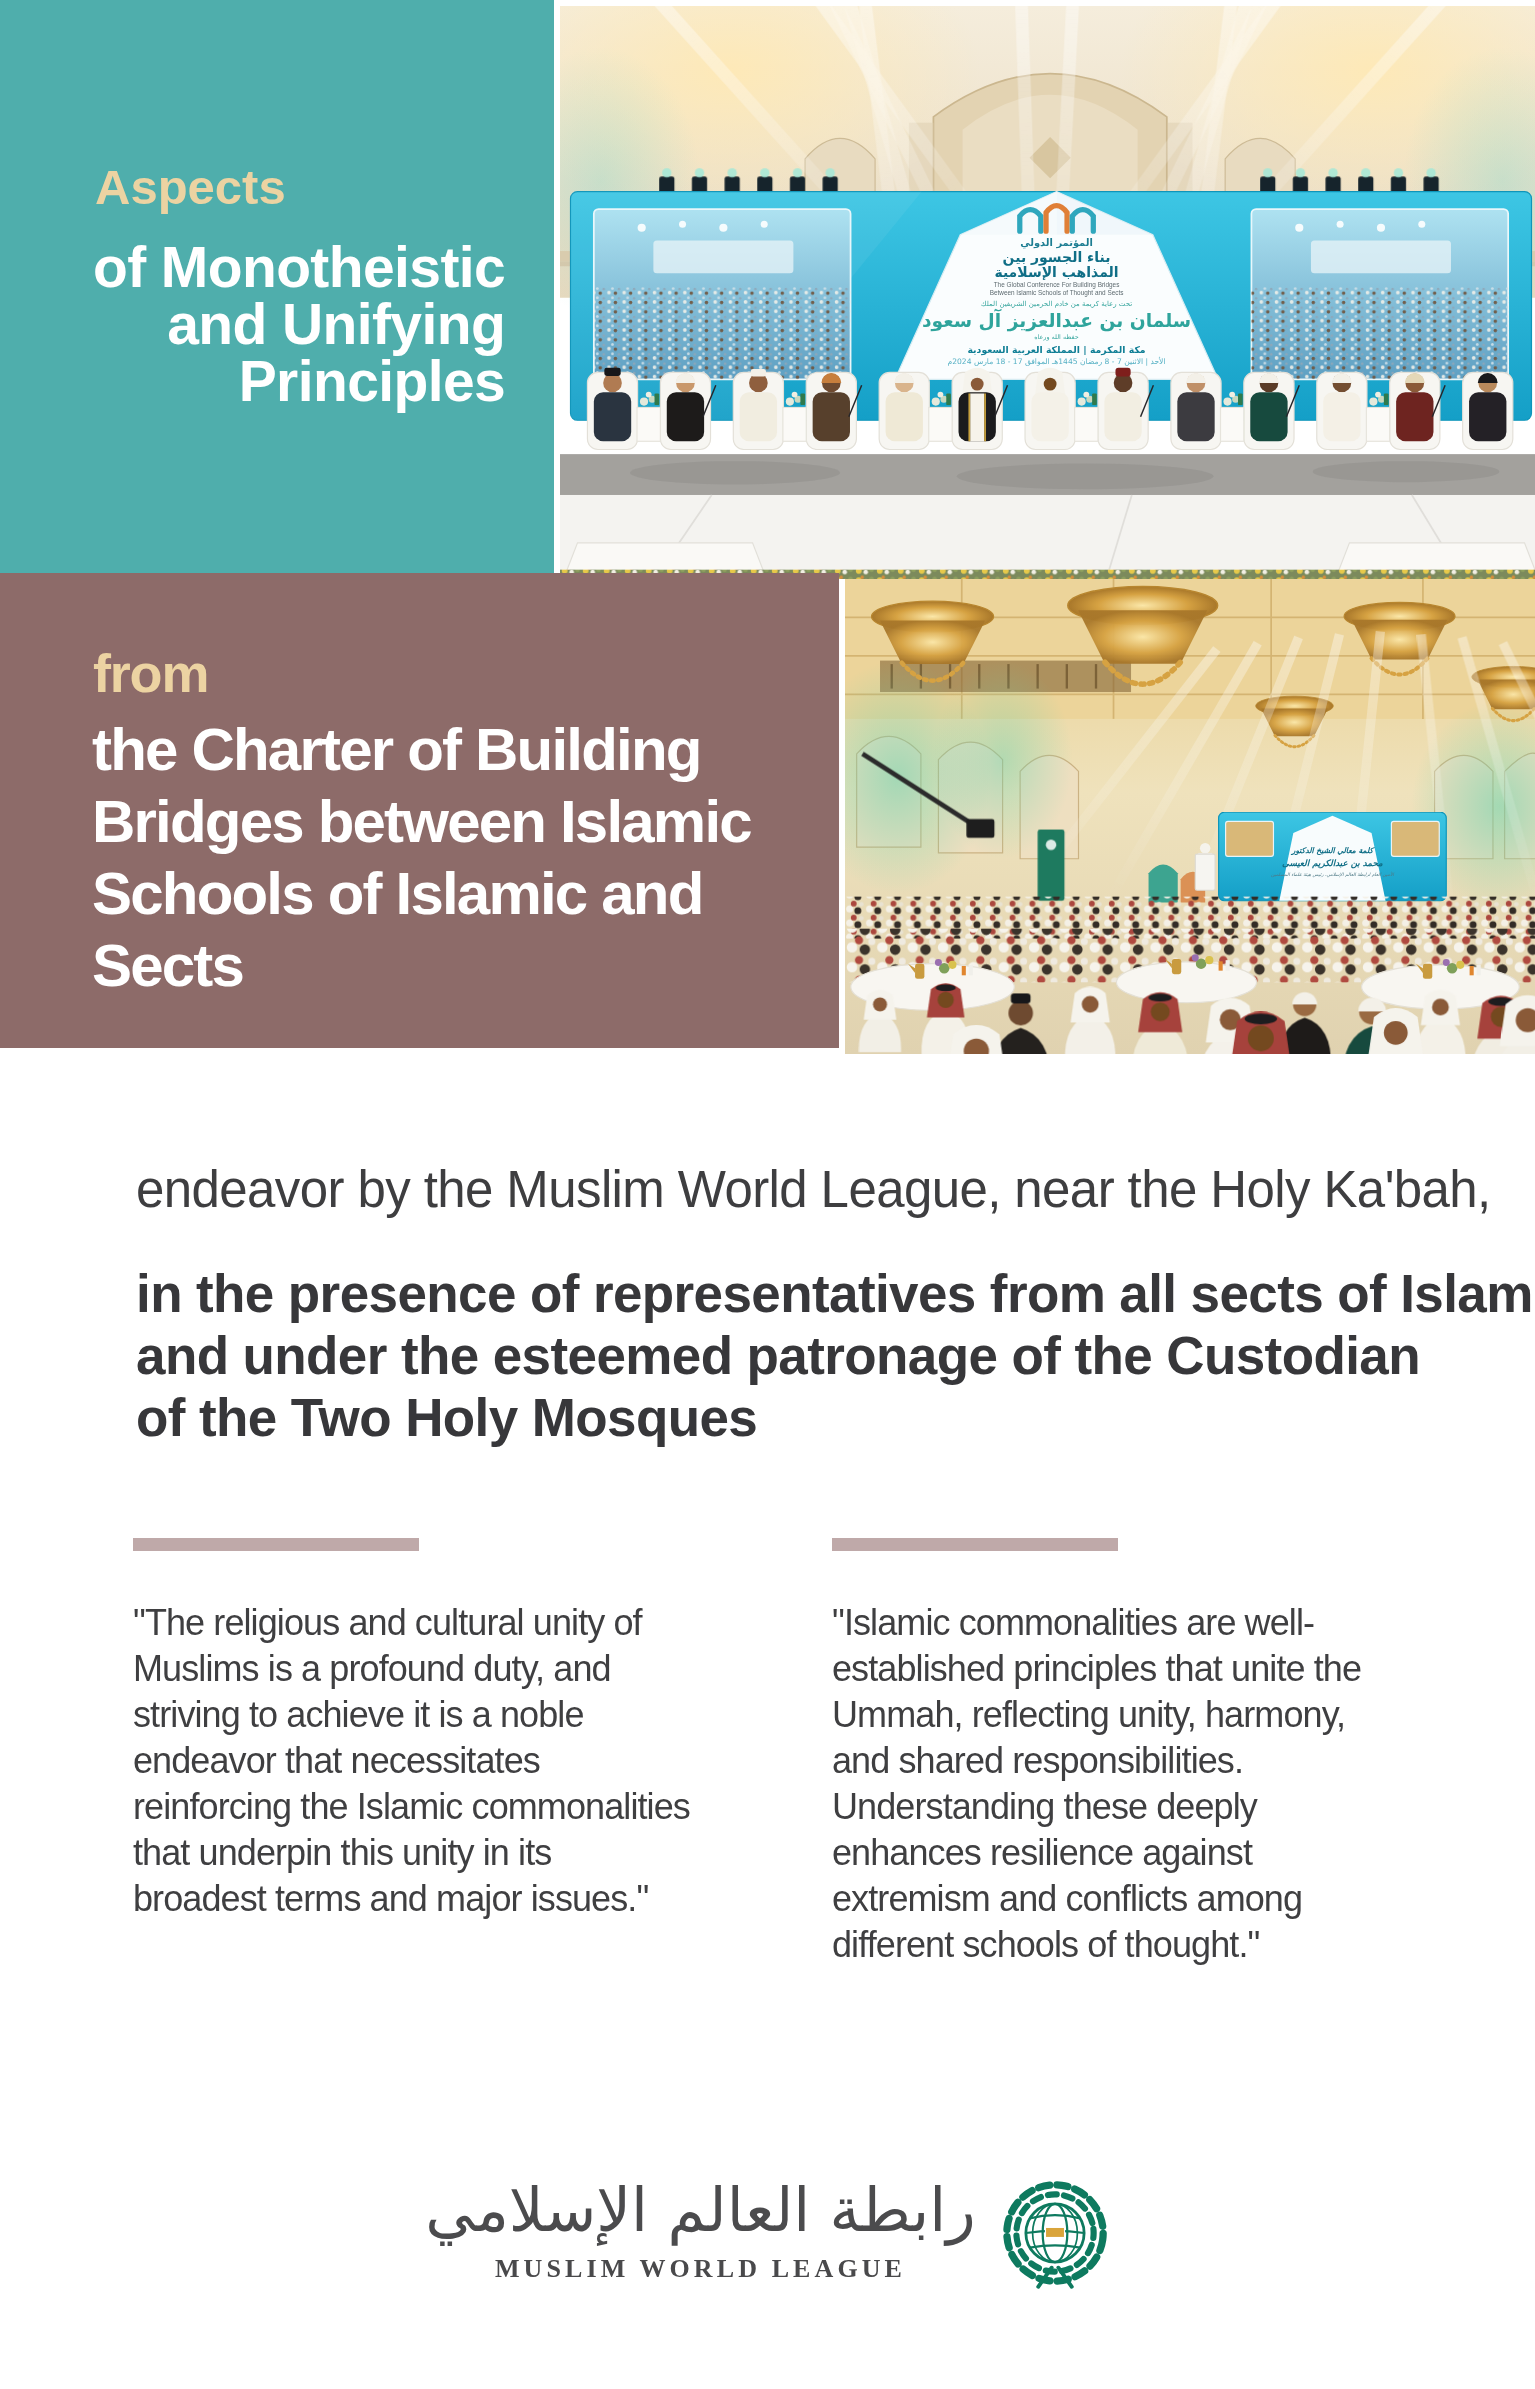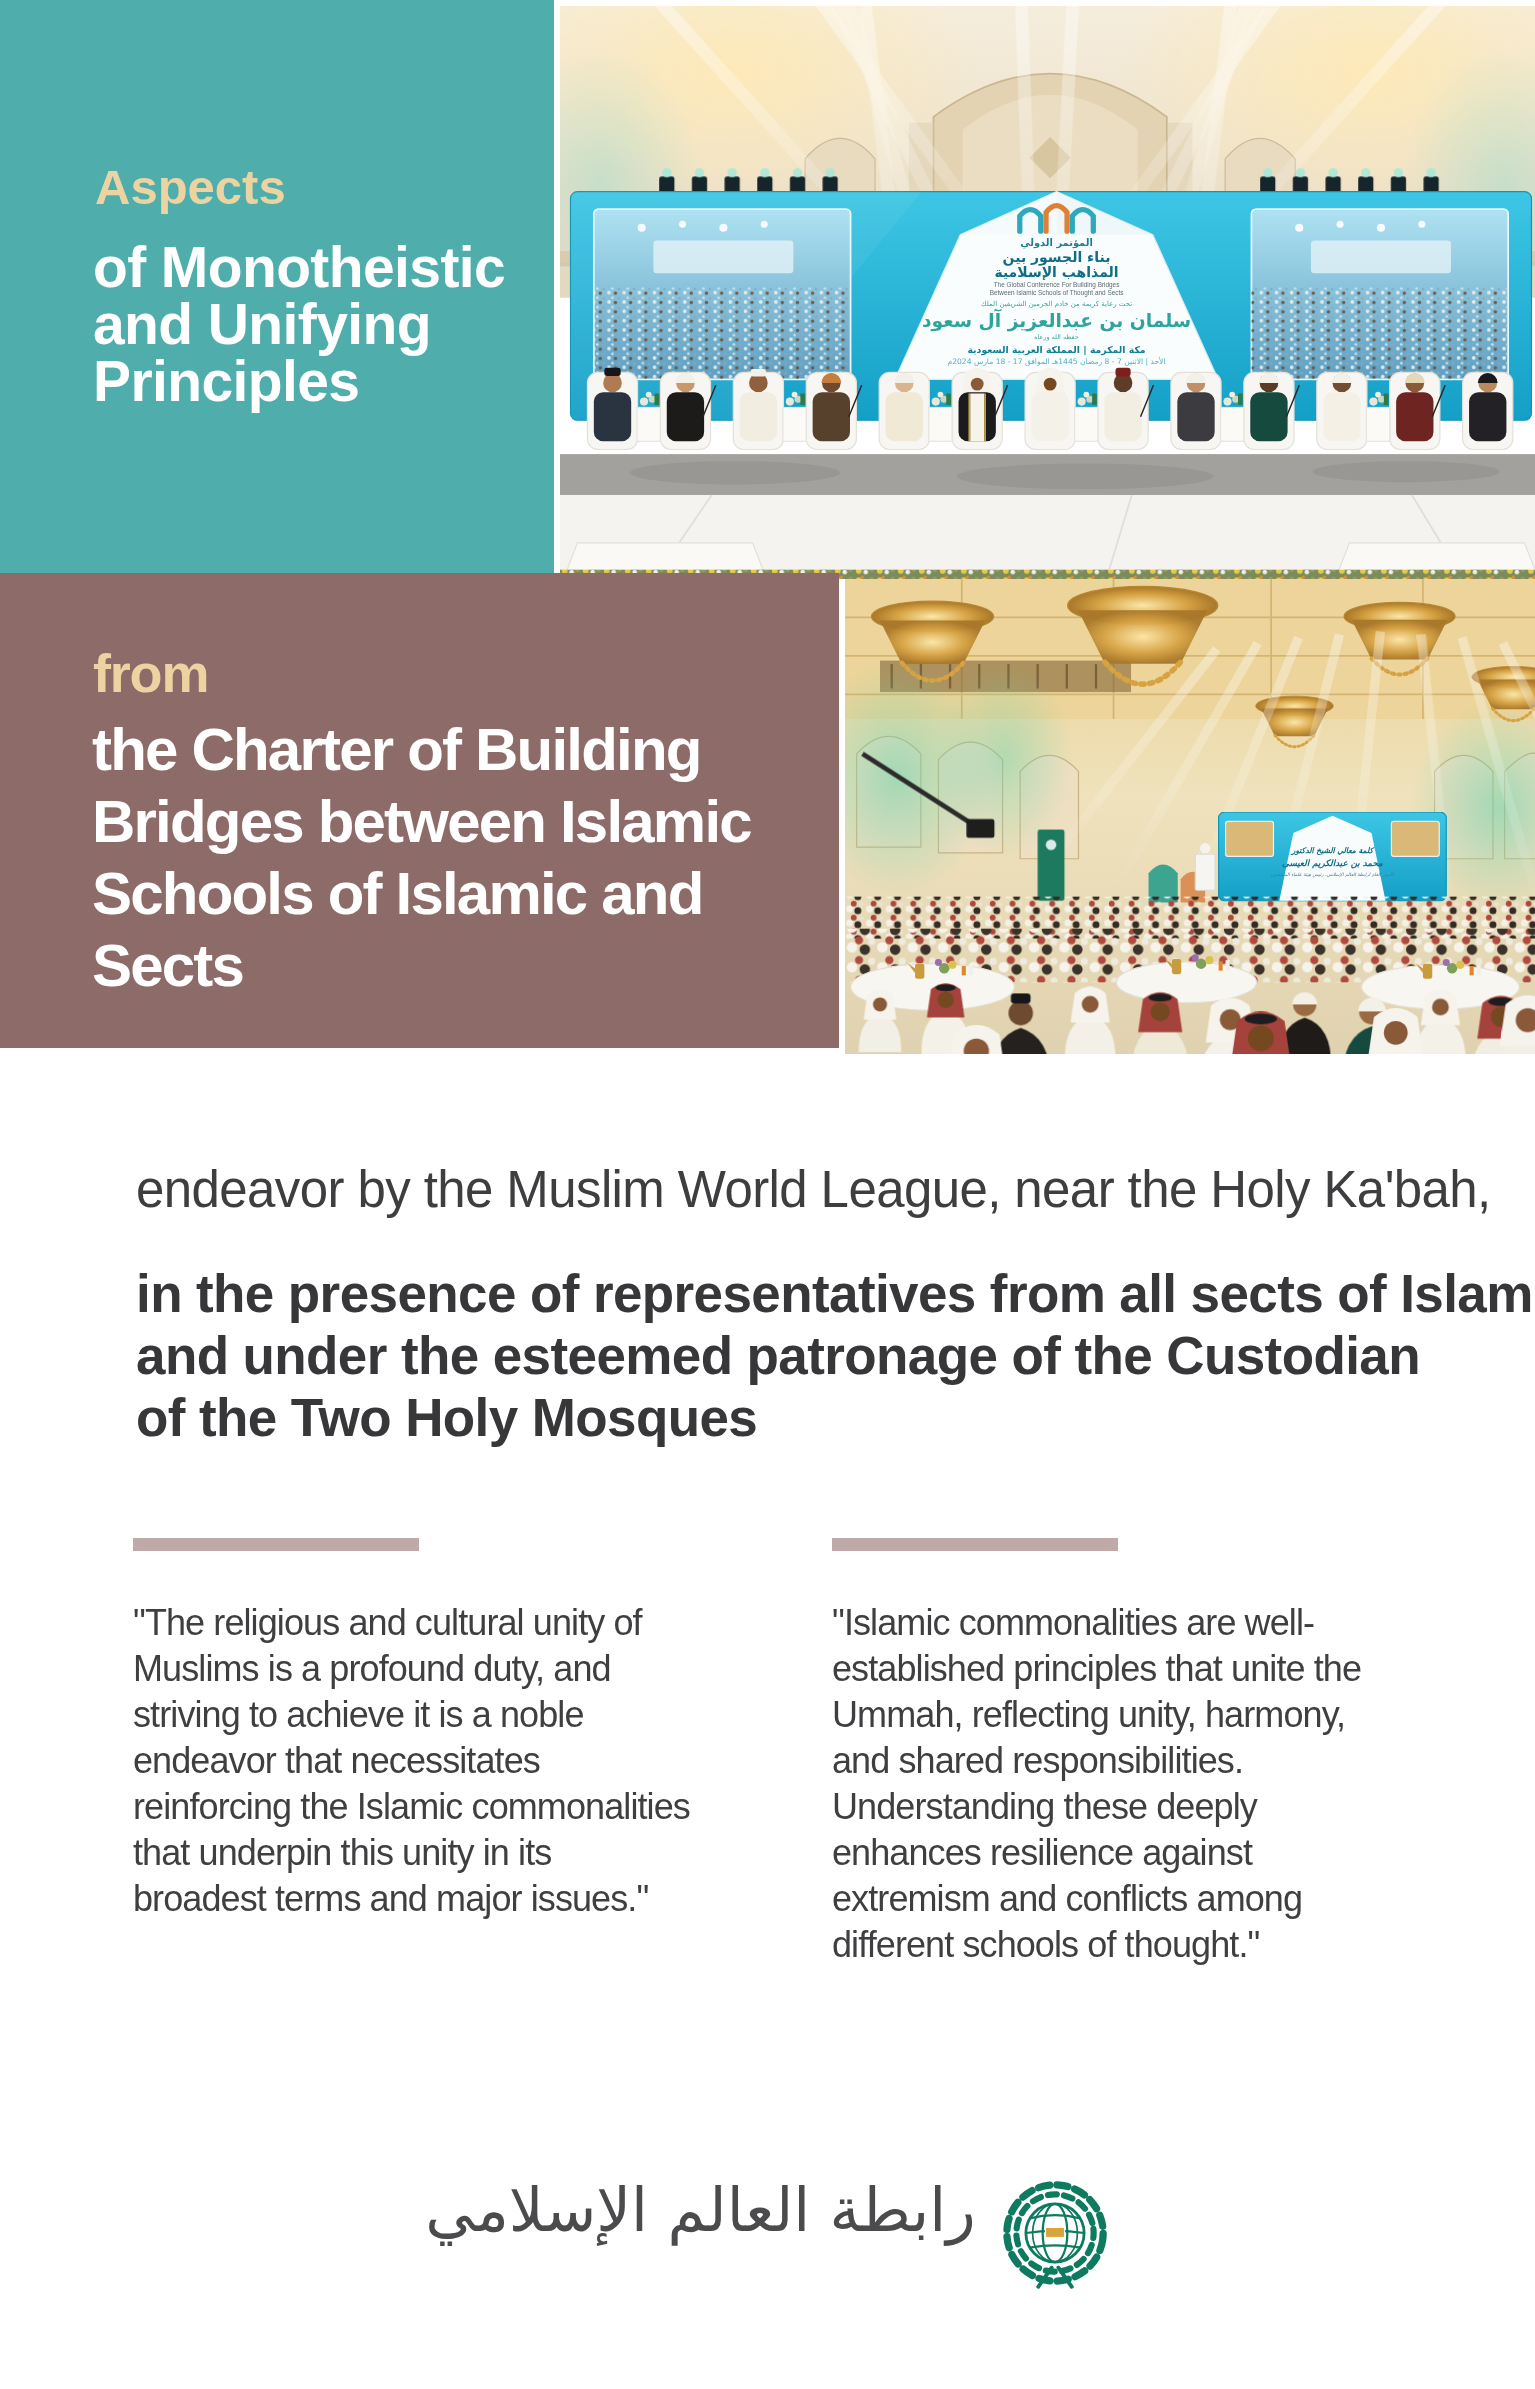--- a/index.html
+++ b/index.html
@@ -5,21 +5,21 @@
   html,body{margin:0;padding:0;background:#ffffff;}
   .canvas{position:relative;width:1536px;height:2389px;background:#ffffff;overflow:hidden;
           font-family:"Liberation Sans","DejaVu Sans",sans-serif;}
   .block{position:absolute;}
   .block-teal{left:0;top:0;width:554px;height:573px;background:#4FAEAC;}
   .block-mauve{left:0;top:573px;width:839px;height:475px;background:#8D6B69;}
   .eyebrow{position:absolute;font-weight:700;color:#ECD3A2;white-space:nowrap;}
   .block-teal .eyebrow{left:95px;top:159px;font-size:49px;}
   .block-mauve .eyebrow{left:93px;top:69px;font-size:54px;letter-spacing:-1.2px;}
   .hero-title{position:absolute;margin:0;color:#ffffff;font-weight:700;}
-  .block-teal .hero-title{left:93px;top:239px;font-size:57px;line-height:57px;letter-spacing:-0.6px;}
+  .block-teal .hero-title{left:93px;top:239px;font-size:57px;line-height:57px;letter-spacing:-0.6px;text-align:right;}
   .block-mauve .hero-title{left:92px;top:141px;font-size:60px;line-height:72px;letter-spacing:-1.8px;}
   .hero-title span{display:block;white-space:nowrap;}
   .photo{position:absolute;margin:0;padding:6px;}
   .photo svg{display:block;width:100%;height:100%;}
   .photo1{left:554px;top:0;width:982px;height:573px;}
   .photo2{left:839px;top:573px;width:697px;height:475px;font-style:italic;}
   .intro{position:absolute;left:136px;top:1160px;font-size:51px;color:#3E3E40;
          letter-spacing:-0.6px;white-space:nowrap;margin:0;}
   .emphasis{position:absolute;left:136px;top:1263px;margin:0;font-size:53px;line-height:62px;
             font-weight:700;color:#37373A;letter-spacing:-0.6px;}
@@ -600,20 +600,21 @@
     <p class="qtext">"The religious and cultural unity of Muslims is a profound duty, and striving to achieve it is a noble endeavor that necessitates reinforcing the Islamic commonalities that underpin this unity in its broadest terms and major issues."</p>
   </div>
   <div class="quote-col right">
     <div class="qbar"></div>
     <p class="qtext">"Islamic commonalities are well-established principles that unite the Ummah, reflecting unity, harmony, and shared responsibilities. Understanding these deeply enhances resilience against extremism and conflicts among different schools of thought."</p>
   </div>
 
   <footer class="logo-footer">
     <div class="logo-textcol">
       <div class="logo-arabic">رابطة العالم الإسلامي</div>
+      <div class="logo-english">MUSLIM WORLD LEAGUE</div>
     </div>
     <svg width="112" height="116" viewBox="-100 -100 200 200">
       <g fill="none" stroke="#0E7A5F">
         <circle r="86" stroke-width="13" stroke-dasharray="20 13" stroke-linecap="round" transform="rotate(8)"></circle>
         <circle r="69" stroke-width="11" stroke-dasharray="16 13" stroke-linecap="round" transform="rotate(-6)"></circle>
         <path d="M-6 62 L-30 96" stroke-width="7" stroke-linecap="round"></path>
         <path d="M6 62 L30 96" stroke-width="7" stroke-linecap="round"></path>
       </g>
       <g fill="none" stroke="#0E7A5F">
         <circle r="52" stroke-width="5"></circle>

